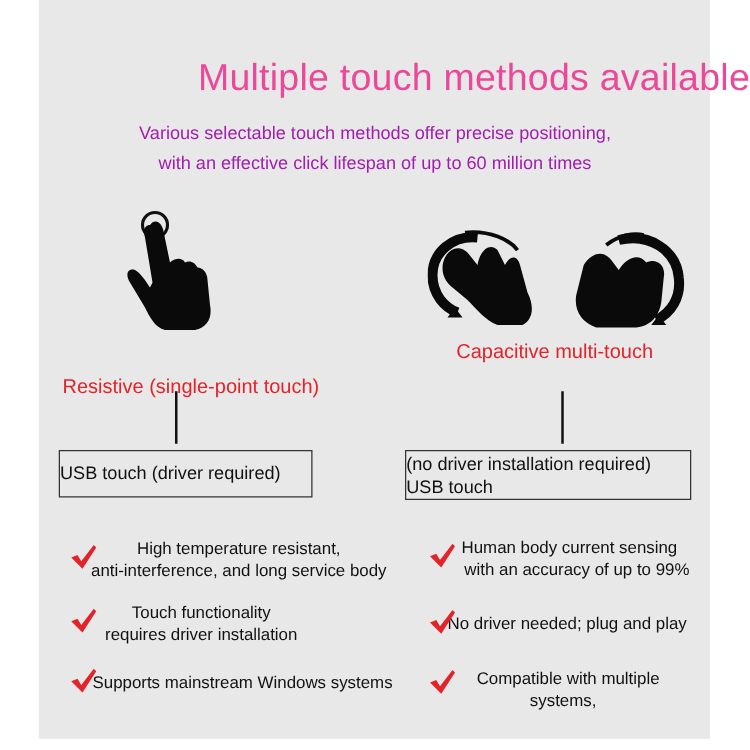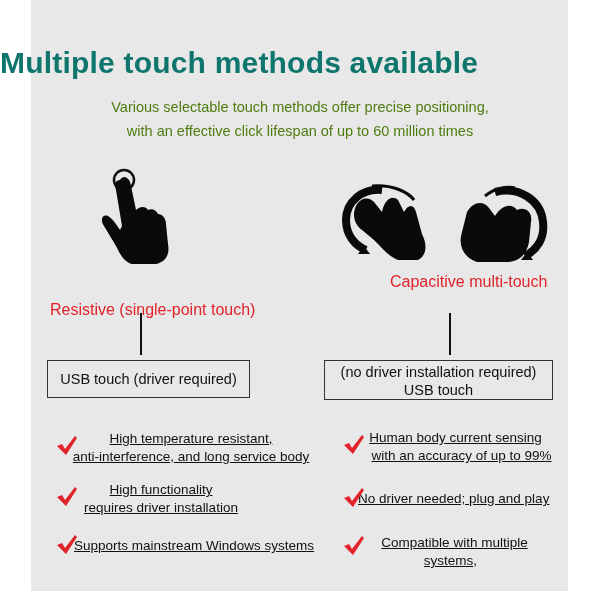--- a/index.html
+++ b/index.html
@@ -1,28 +1,28 @@
 <!DOCTYPE html>
 <html><head>
 <meta charset="utf-8">
 <style>
   html, body { margin: 0; padding: 0; background: #ffffff; }
   body { width: 600px; height: 600px; position: relative; overflow: hidden;
          font-family: "Liberation Sans", sans-serif; }
   .panel { position: absolute; left: 31px; top: 0; width: 537px; height: 591px; background: #e8e8e8; }
-  .title { position: absolute; left: 0; width: 600px; top: 46px; text-align: left;
-           font-size: 30px; font-weight: bold; color: #0f766e; letter-spacing: 0.2px; }
+  .title { position: absolute; left: 0; width: 600px; top: 46px; text-align: right;
+           font-size: 30px; font-weight: normal; color: #ec4899; letter-spacing: 0.2px; }
   .subtitle { position: absolute; left: 0; width: 600px; top: 95px; text-align: center;
-              font-size: 14.5px; line-height: 24px; color: #4d7c0f; }
+              font-size: 14.5px; line-height: 24px; color: #a21caf; }
   .hand { position: absolute; }
   .label-red { position: absolute; color: #e2232a; font-size: 16px; white-space: nowrap; }
   .vline { position: absolute; width: 1.5px; background: #111; }
-  .box { position: absolute; border: 1px solid #333; background: transparent; text-align: center;
+  .box { position: absolute; border: 1px solid #333; background: transparent; 
          font-size: 14.5px; color: #111; box-sizing: border-box; }
-  .feat { position: absolute; font-size: 13.5px; color: #111; line-height: 18px; text-decoration: underline; }
+  .feat { position: absolute; font-size: 13.5px; color: #111; line-height: 18px; }
   .feat .check { position: absolute; }
   .feat .txt { text-align: center; white-space: nowrap; }
 </style>
 </head>
 <body>
 
 <div class="panel"></div>
 
 <div class="title">Multiple touch methods available</div>
 <div class="subtitle">
@@ -46,21 +46,21 @@
 </svg>
 <svg class="hand" style="left:455px; top:182px;" width="95" height="84" viewBox="0 0 95 84">
   <path d="M40 10 C64 4 86 18 88 40 C90 56 82 68 70 74" fill="none" stroke="#0a0a0a" stroke-width="8"></path>
   <path d="M30 14 C40 6 52 4 60 6" fill="none" stroke="#0a0a0a" stroke-width="3"></path>
   <path d="M12 30 C18 20 28 18 34 26 L40 34 C46 24 56 20 62 28 C70 24 78 30 76 40
            L74 60 C72 72 64 80 52 80 L22 80 C10 76 4 66 6 54 Z" fill="#0a0a0a"></path>
   <path d="M72 70 L78 78 L66 78 Z" fill="#0a0a0a"></path>
 </svg>
 
 <div class="label-red" style="left:50px; top:277px;margin-top:24px;">Resistive (single-point touch)</div>
-<div class="label-red" style="left:365px; top:273px;margin-left:25px;">Capacitive multi-touch</div>
+<div class="label-red" style="left:365px; top:273px;">Capacitive multi-touch</div>
 
 <div class="vline" style="left:140px; top:313px; height:42px;"></div>
 <div class="vline" style="left:449px; top:313px; height:42px;"></div>
 
 <div class="box" style="left:47px; top:360px; width:203px; height:38px; line-height:36px;">
   <span>USB touch (driver required)</span>
 </div>
 <div class="box" style="left:324px; top:360px; width:229px; height:40px; line-height:18px; padding-top:2px;">
   <div>(no driver installation required)</div>
   <div>USB touch</div>
@@ -70,21 +70,21 @@
   <svg class="check" style="left:0; top:4px;" width="22" height="22" viewBox="0 0 22 22">
     <path d="M1 12 L6 10 L9 15 L19 2 L21 4 L10 21 Z" fill="#e2232a"></path>
   </svg>
   <div class="txt">High temperature resistant,</div>
   <div class="txt">anti-interference, and long service body</div>
 </div>
 <div class="feat" style="left:56px; top:481px; width:210px;">
   <svg class="check" style="left:0; top:4px;" width="22" height="22" viewBox="0 0 22 22">
     <path d="M1 12 L6 10 L9 15 L19 2 L21 4 L10 21 Z" fill="#e2232a"></path>
   </svg>
-  <div class="txt">High functionality</div>
+  <div class="txt">Touch functionality</div>
   <div class="txt">requires driver installation</div>
 </div>
 <div class="feat" style="left:56px; top:537px;">
   <svg class="check" style="left:0; top:-4px;" width="22" height="22" viewBox="0 0 22 22">
     <path d="M1 12 L6 10 L9 15 L19 2 L21 4 L10 21 Z" fill="#e2232a"></path>
   </svg>
   <div class="txt" style="padding-left:18px;">Supports mainstream Windows systems</div>
 </div>
 
 <div class="feat" style="left:343px; top:429px; width:225px;">

